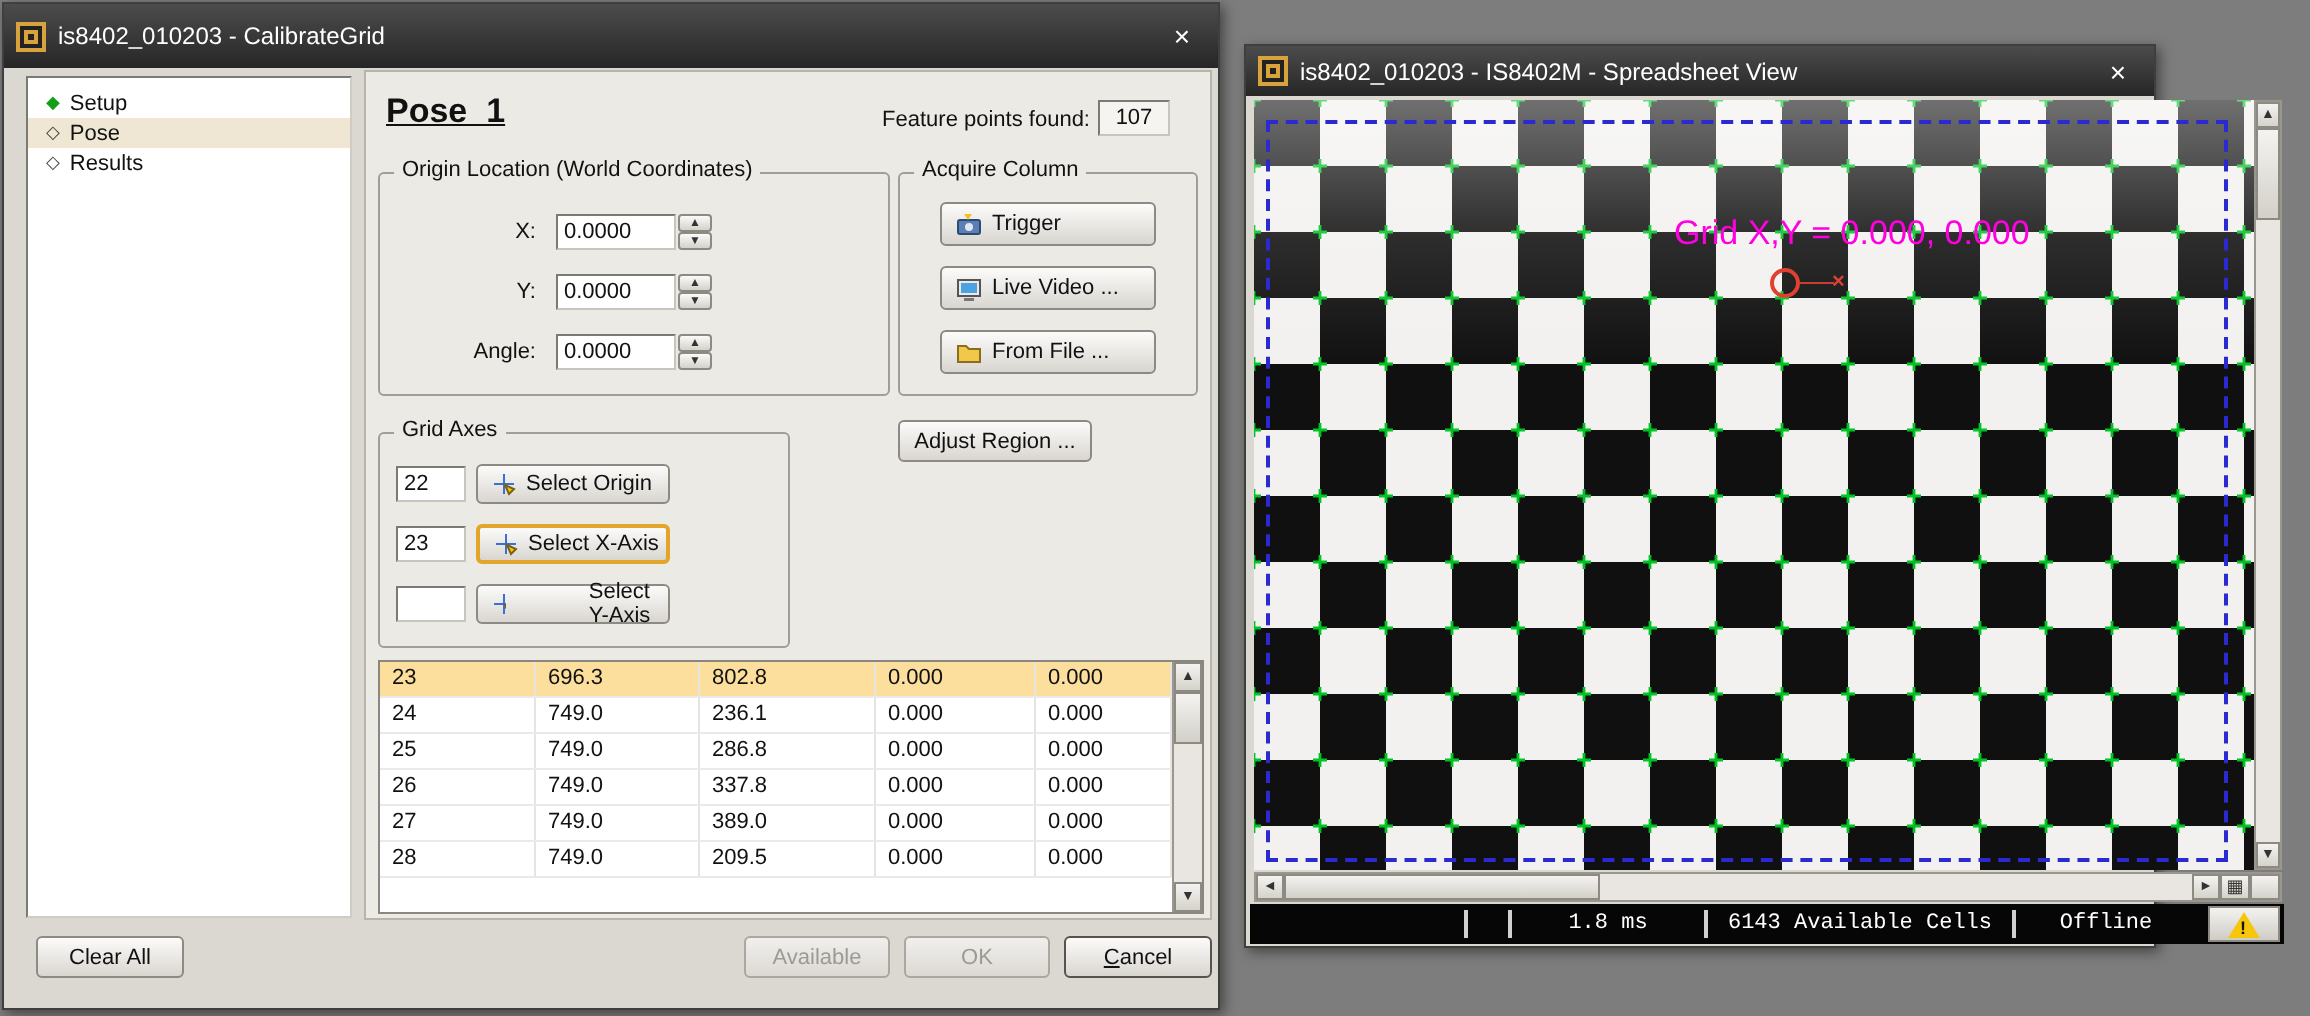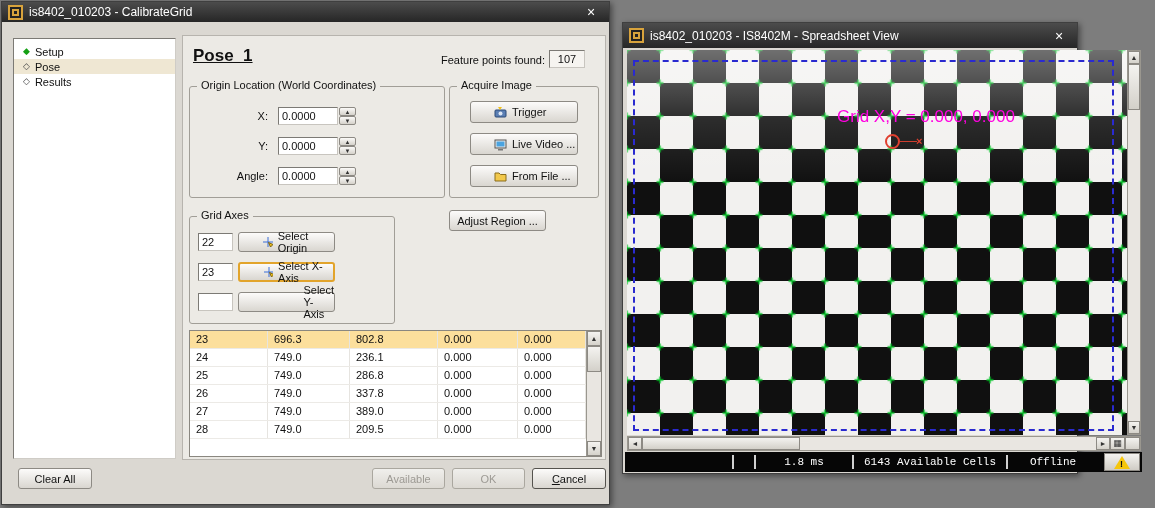--- a/index.html
+++ b/index.html
@@ -1,24 +1,24 @@
 <!DOCTYPE html>
 <html><head>
 <meta charset="utf-8">
 <style>
   html,body{margin:0;padding:0;}
   body{font-family:"Liberation Sans","DejaVu Sans",sans-serif;font-size:11px;color:#111;}
   .stage{position:relative;width:1155px;height:508px;background:#7d7d7d;overflow:hidden;}
   .abs{position:absolute;box-sizing:border-box;}
   .win{position:absolute;box-sizing:border-box;background:#dbd8d2;border:1px solid #3f3f3f;box-shadow:2px 2px 6px rgba(0,0,0,.45);}
-  .titlebar{position:absolute;left:0;top:0;right:0;height:20px;background:linear-gradient(180deg,#4c4c4c,#262626);display:flex;align-items:center;padding:0 6px;gap:6px;}
+  .titlebar{position:absolute;left:0;top:0;right:0;height:32px;background:linear-gradient(180deg,#4c4c4c,#262626);display:flex;align-items:center;padding:0 6px;gap:6px;}
   .titlebar .title{color:#fff;font-size:12px;flex:1;white-space:nowrap;overflow:hidden;}
   .close-btn{color:#fff;font-size:14px;width:24px;height:20px;display:flex;align-items:center;justify-content:center;cursor:default;}
   .btn{display:flex;align-items:center;justify-content:center;gap:5px;background:linear-gradient(180deg,#fcfbfa,#d9d6d0);border:1px solid #8d8a84;border-radius:3px;font-size:11px;cursor:default;box-sizing:border-box;position:absolute;}
-  .btn.left{justify-content:flex-start;padding-left:23px;}
+  .btn.left{justify-content:flex-start;padding-left:7px;}
   .btn.disabled{color:#9d9a94;background:linear-gradient(180deg,#f0efec,#dcd9d3);border-color:#aaa79f;}
   .btn.active-tool{border:2px solid #e2a42b;}
   .groupbox{position:absolute;box-sizing:border-box;border:1px solid #a19e97;border-radius:3px;}
   .groupbox>.gb-label{position:absolute;top:-8px;left:7px;background:#eceae5;padding:0 4px;font-size:11px;white-space:nowrap;}
   .field-label{position:absolute;text-align:right;font-size:11px;}
   .input{position:absolute;box-sizing:border-box;background:#fff;border:1px solid;border-color:#7c7a75 #c8c5bf #c8c5bf #7c7a75;font-size:11px;padding:2px 3px 0 3px;overflow:hidden;}
   .spin{position:absolute;display:flex;flex-direction:column;width:17px;}
   .spin-btn{flex:1;display:flex;align-items:center;justify-content:center;font-size:6px;line-height:1;color:#333;background:linear-gradient(180deg,#fbfaf8,#d5d2cb);border:1px solid #8d8a84;border-radius:2px;}
   .tree{position:absolute;background:#fff;border:1px solid;border-color:#7c7a75 #cfccc6 #cfccc6 #7c7a75;padding-top:5px;box-sizing:border-box;}
   .tree-item{display:flex;align-items:center;gap:5px;height:15px;padding-left:9px;font-size:11px;}
@@ -100,21 +100,21 @@
         </div>
         <div class="field-label" style="left:0;top:83px;width:78px;">Angle:</div>
         <div class="input" style="left:88px;top:80px;width:60px;height:18px;">0.0000</div>
         <div class="spin" style="left:149px;top:80px;height:18px;">
           <div class="spin-btn">▲</div>
           <div class="spin-btn">▼</div>
         </div>
       </div>
 
       <div class="groupbox" style="left:266px;top:50px;width:150px;height:112px;">
-        <span class="gb-label">Acquire Image</span>
+        <span class="gb-label">Acquire Column</span>
         <div class="btn left" style="left:20px;top:14px;width:108px;height:22px;">
           <svg width="13" height="13">
               <rect x="1" y="4" width="11" height="7" rx="1" fill="#5b7fb4" stroke="#2d4a77"></rect>
               <circle cx="6.5" cy="7.5" r="2" fill="#dce6f4"></circle>
               <path d="M4 1 L8 1 L6 4 Z" fill="#f2c21a"></path>
             </svg>
           <span>Trigger</span>
         </div>
         <div class="btn left" style="left:20px;top:46px;width:108px;height:22px;">
           <svg width="13" height="13">

